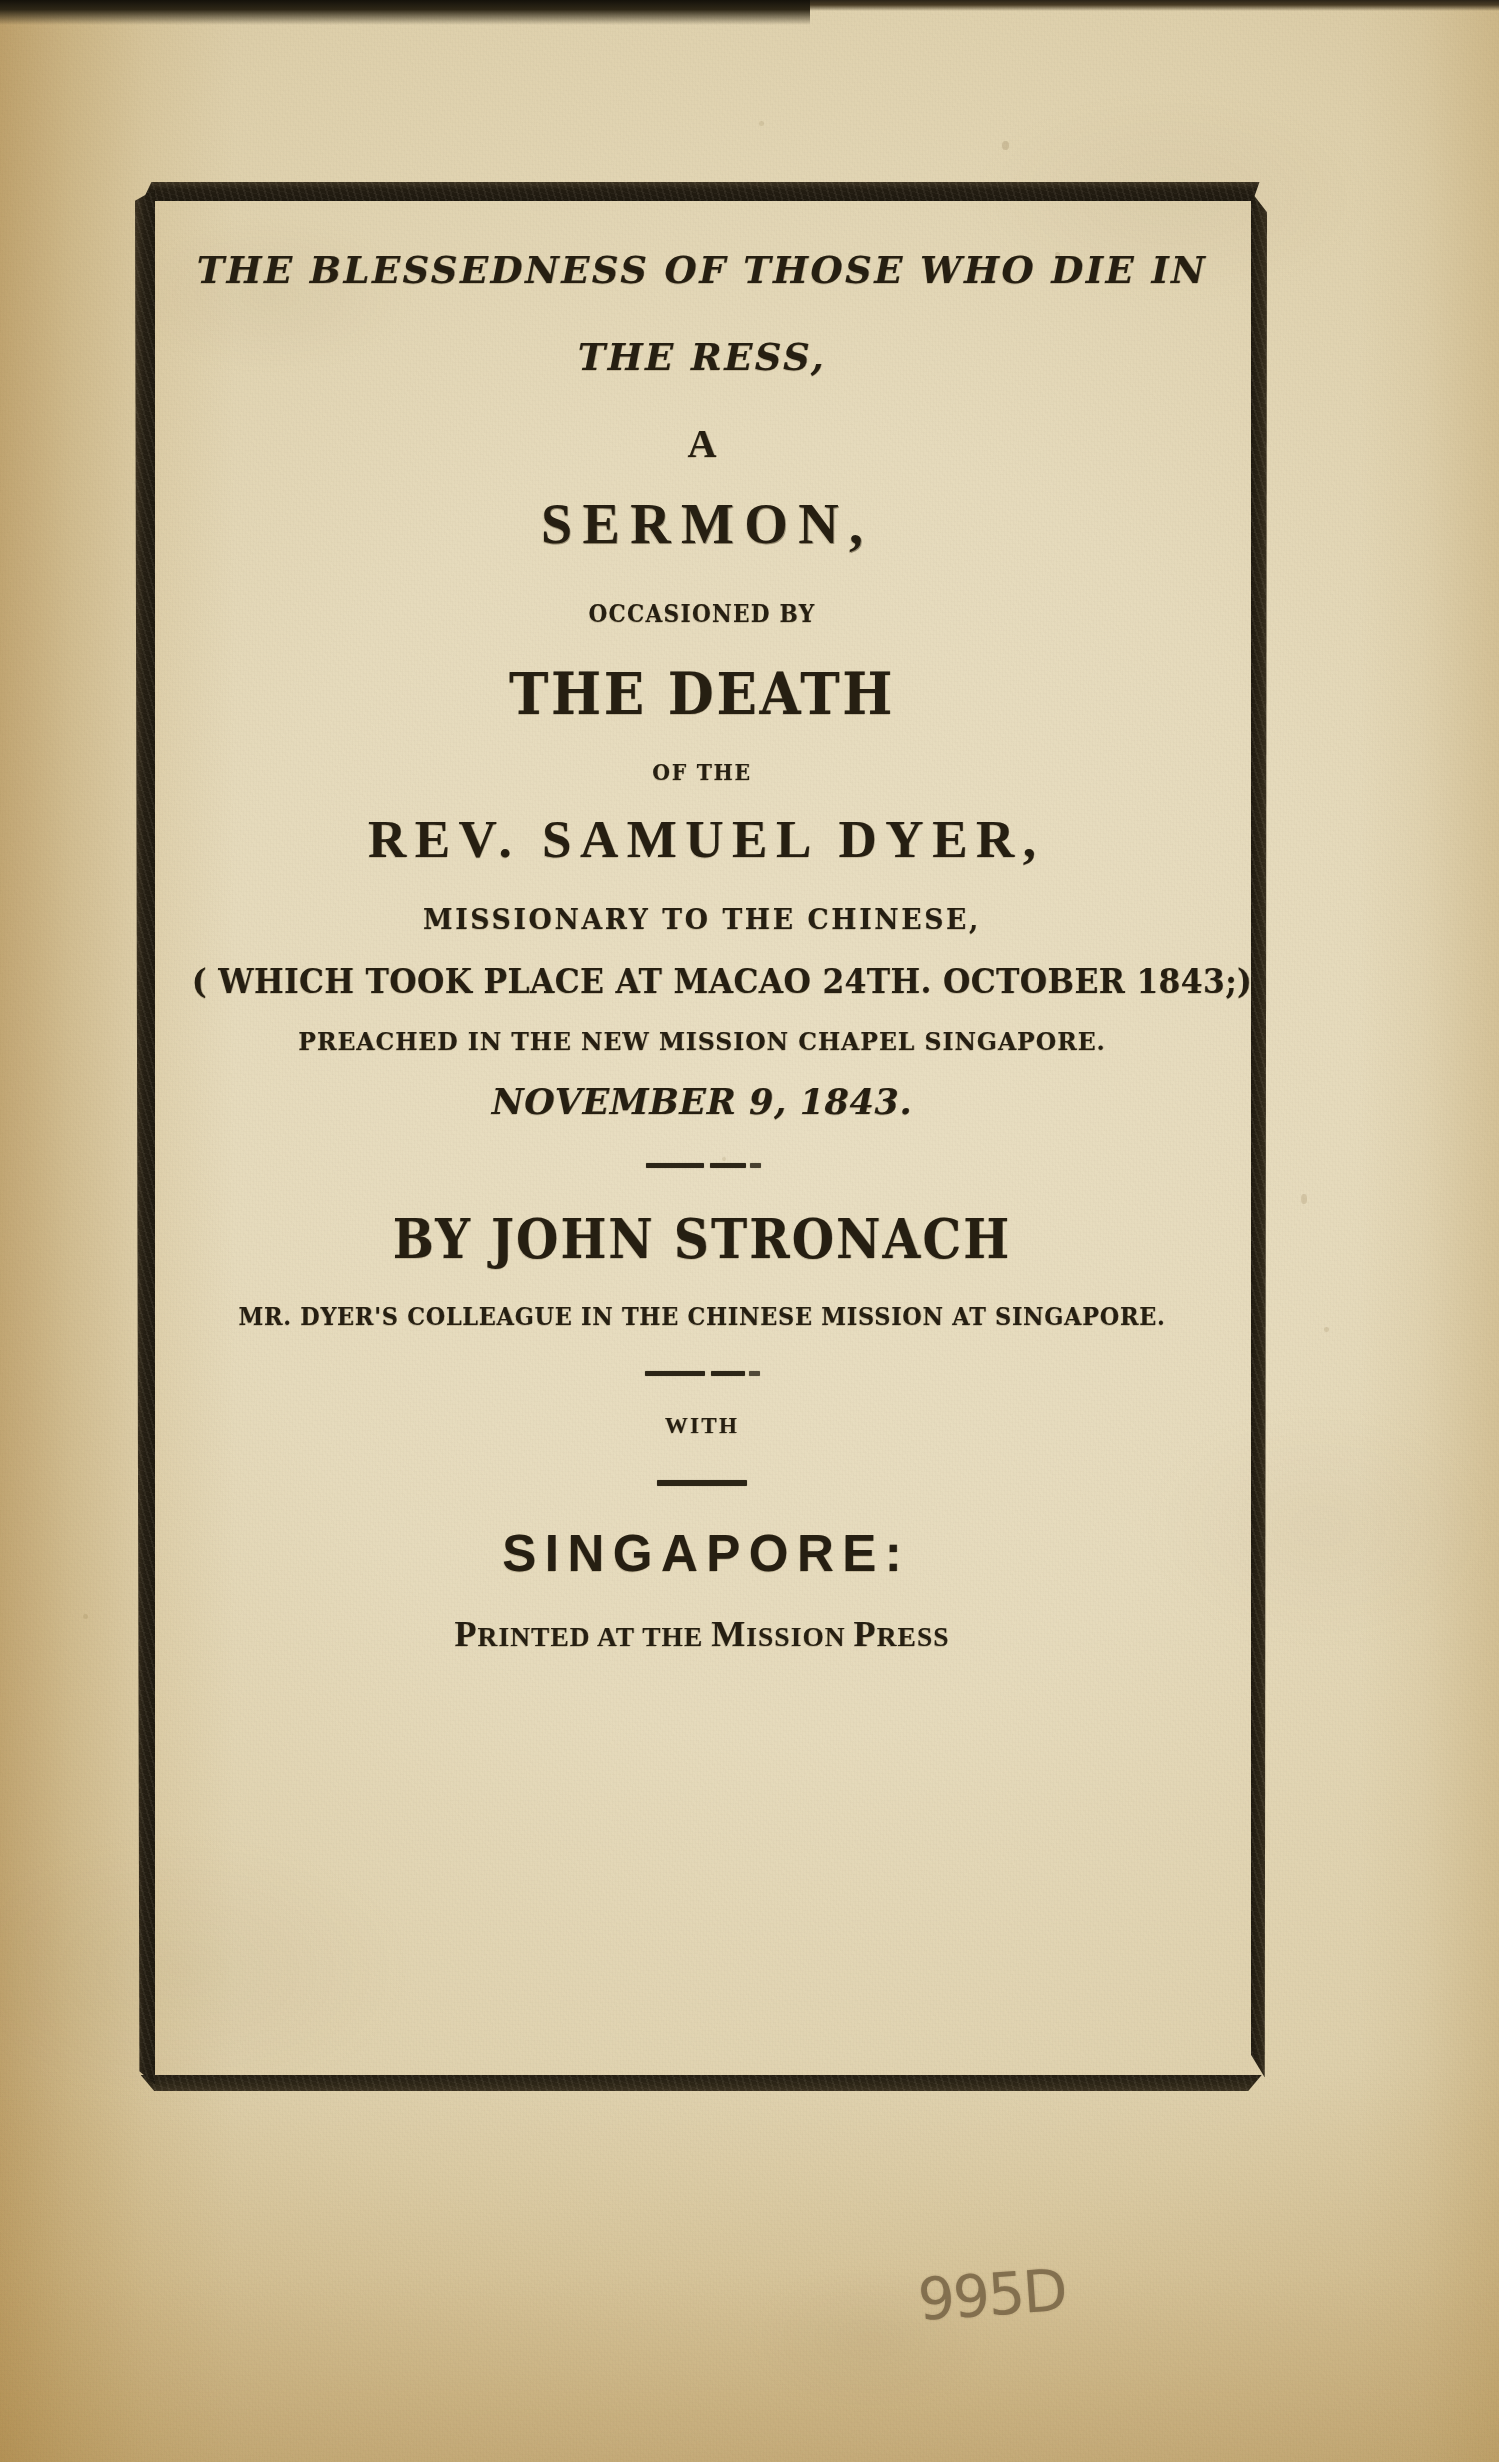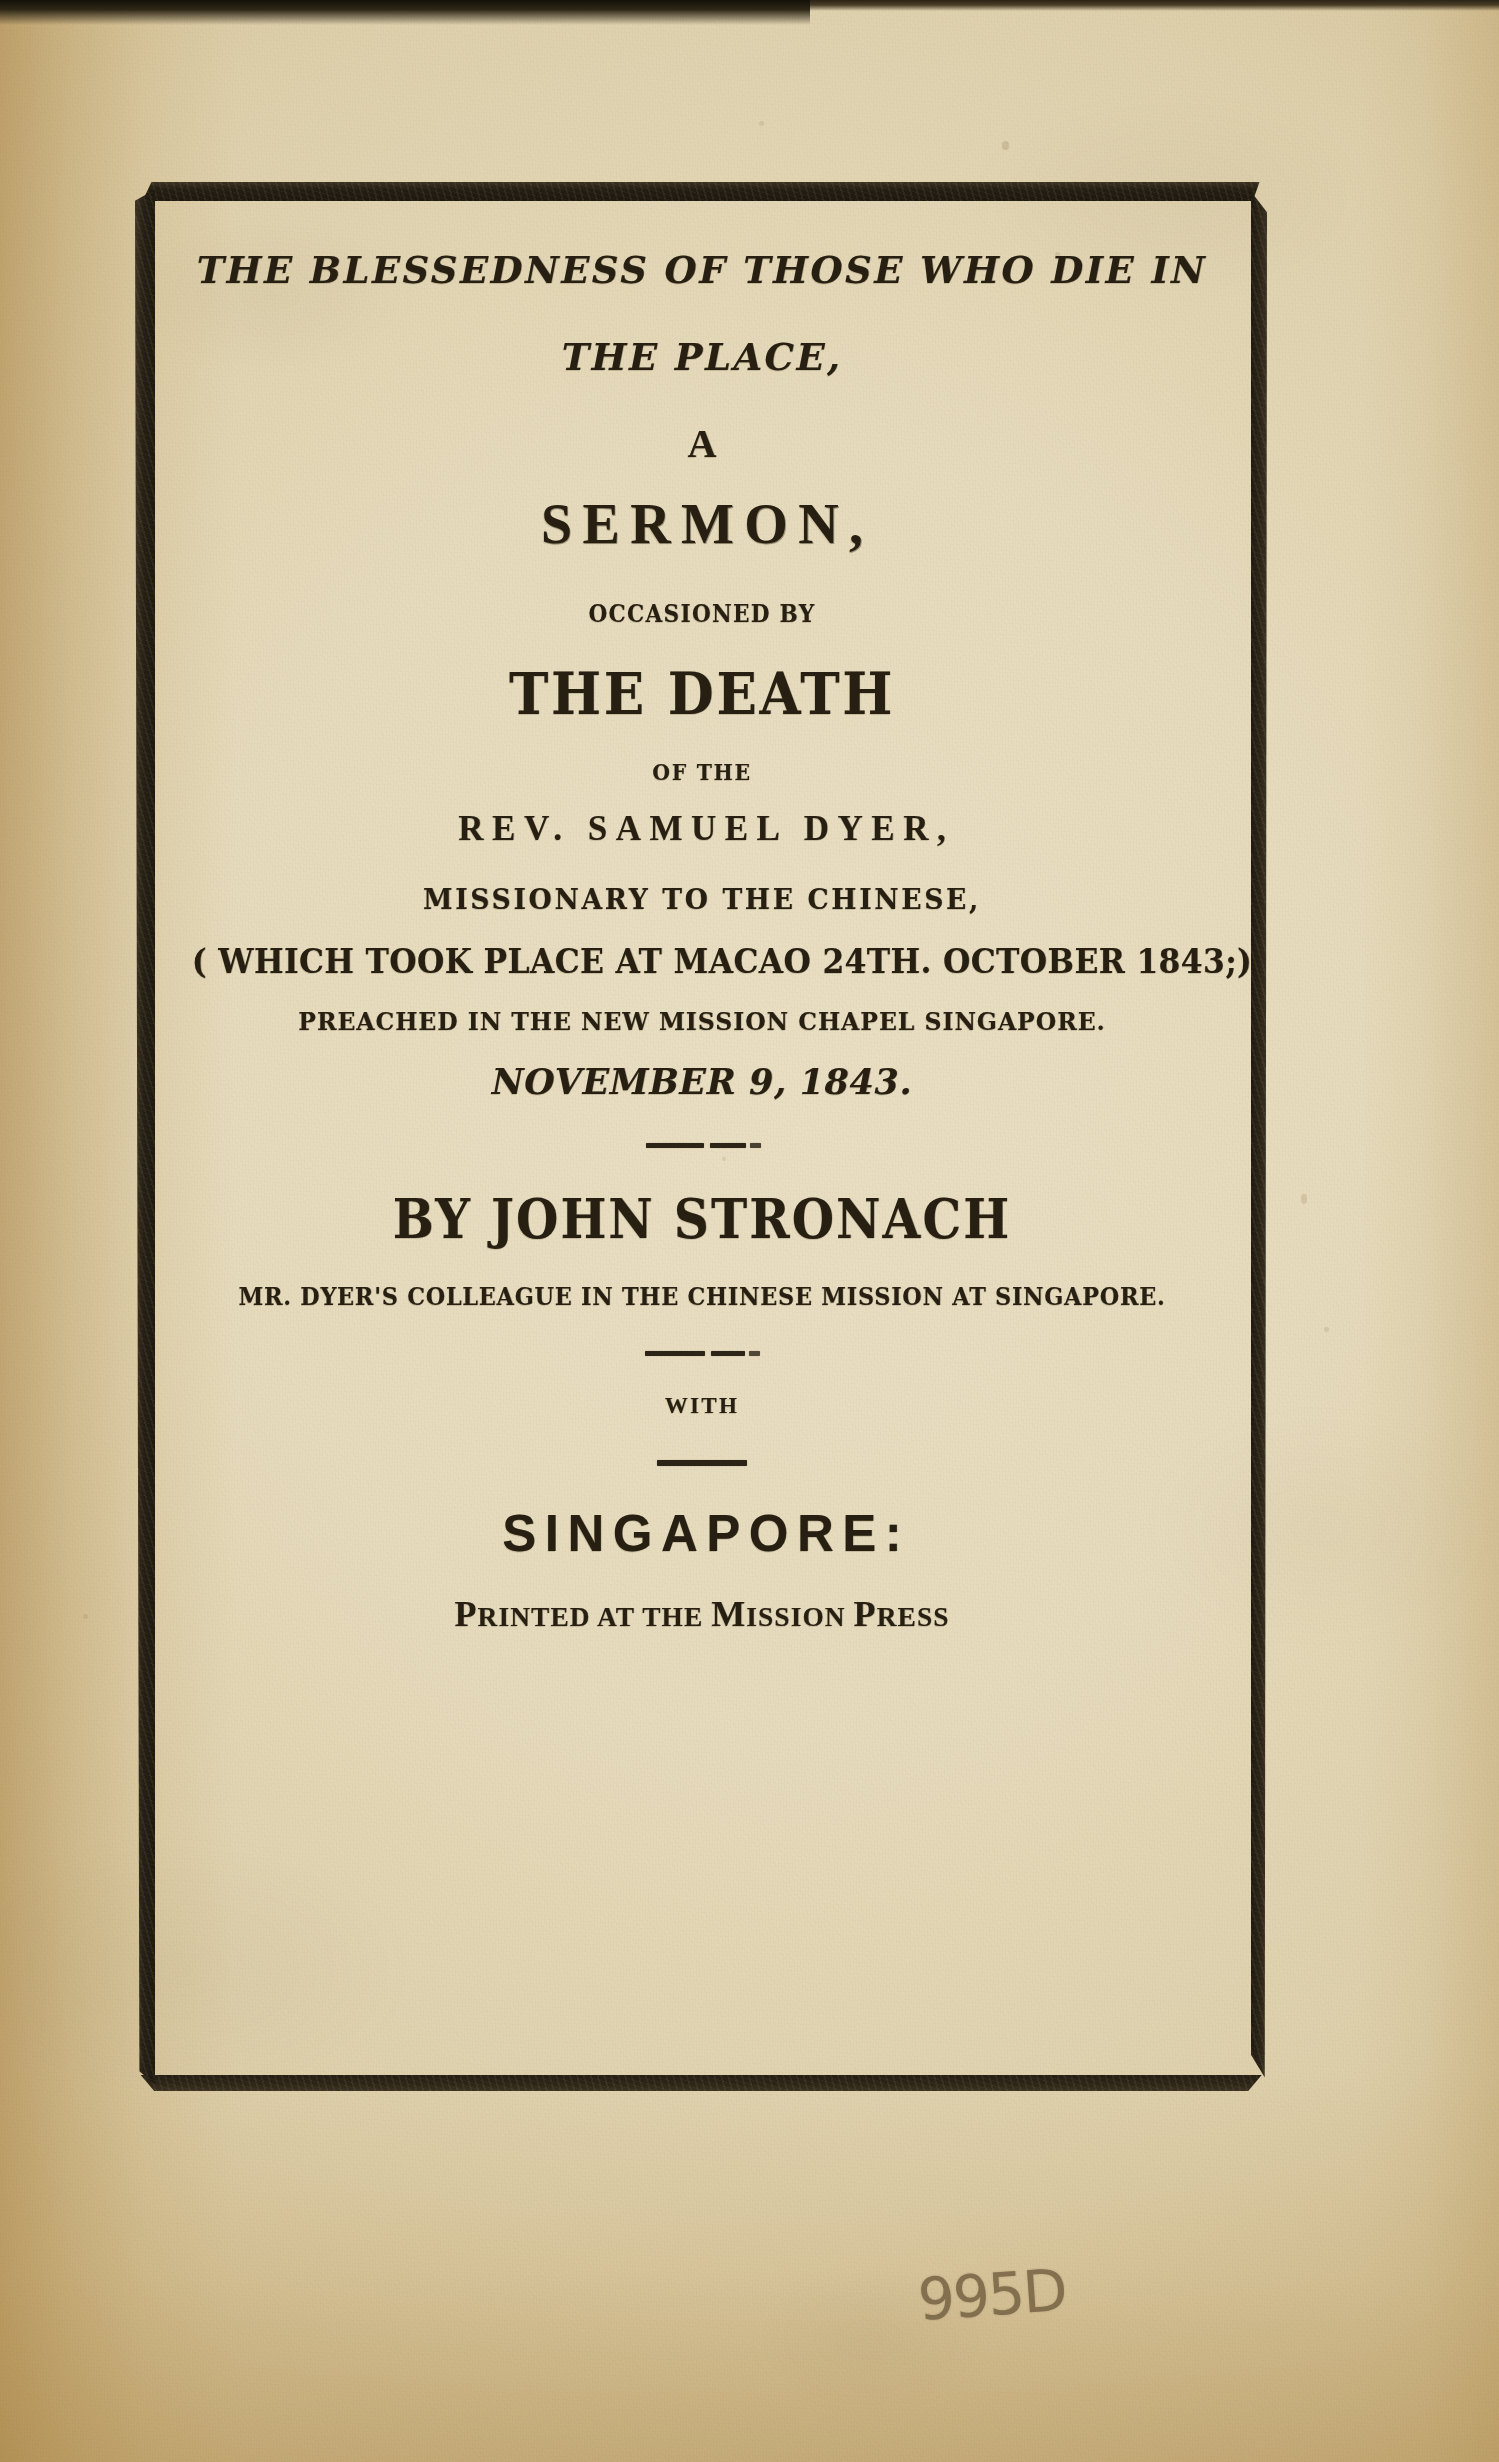--- a/index.html
+++ b/index.html
@@ -212,21 +212,21 @@
     font-family: "DejaVu Serif", "Liberation Serif", serif;
     font-weight: 700;
     font-size: 22.6px;
     letter-spacing: 1.9px;
     margin-top: 32px;
     transform: scaleX(0.9);
   }
   .l-dyer {
     font-family: "Liberation Serif", "DejaVu Serif", serif;
     font-weight: 700;
-    font-size: 35px;
+    font-size: 53px;
     letter-spacing: 8.5px;
     margin-top: 24.5px;
     text-indent: 8.5px;
   }
   .l-missionary {
     font-family: "DejaVu Serif", "Liberation Serif", serif;
     font-weight: 700;
     font-size: 28px;
     letter-spacing: 2.8px;
     margin-top: 34px;
@@ -394,21 +394,21 @@
   <div id="frame">
     <div class="rule" id="rule-top"></div>
     <div class="rule" id="rule-right"></div>
     <div class="rule" id="rule-bottom"></div>
     <div class="rule" id="rule-left"></div>
   </div>
 
   <div id="textblock">
 
     <p class="line ink l-blessedness">THE BLESSEDNESS OF THOSE WHO DIE IN</p>
-    <p class="line ink l-lord">THE PLACE,</p>
+    <p class="line ink l-lord">THE RESS,</p>
 
     <p class="line ink l-a">A</p>
     <h1 class="line ink l-sermon">SERMON,</h1>
 
     <p class="line ink l-occasioned">OCCASIONED BY</p>
     <p class="line ink l-thedeath">THE DEATH</p>
 
     <p class="line ink l-ofthe">OF THE</p>
     <p class="line ink l-dyer">REV. SAMUEL DYER,</p>
 

